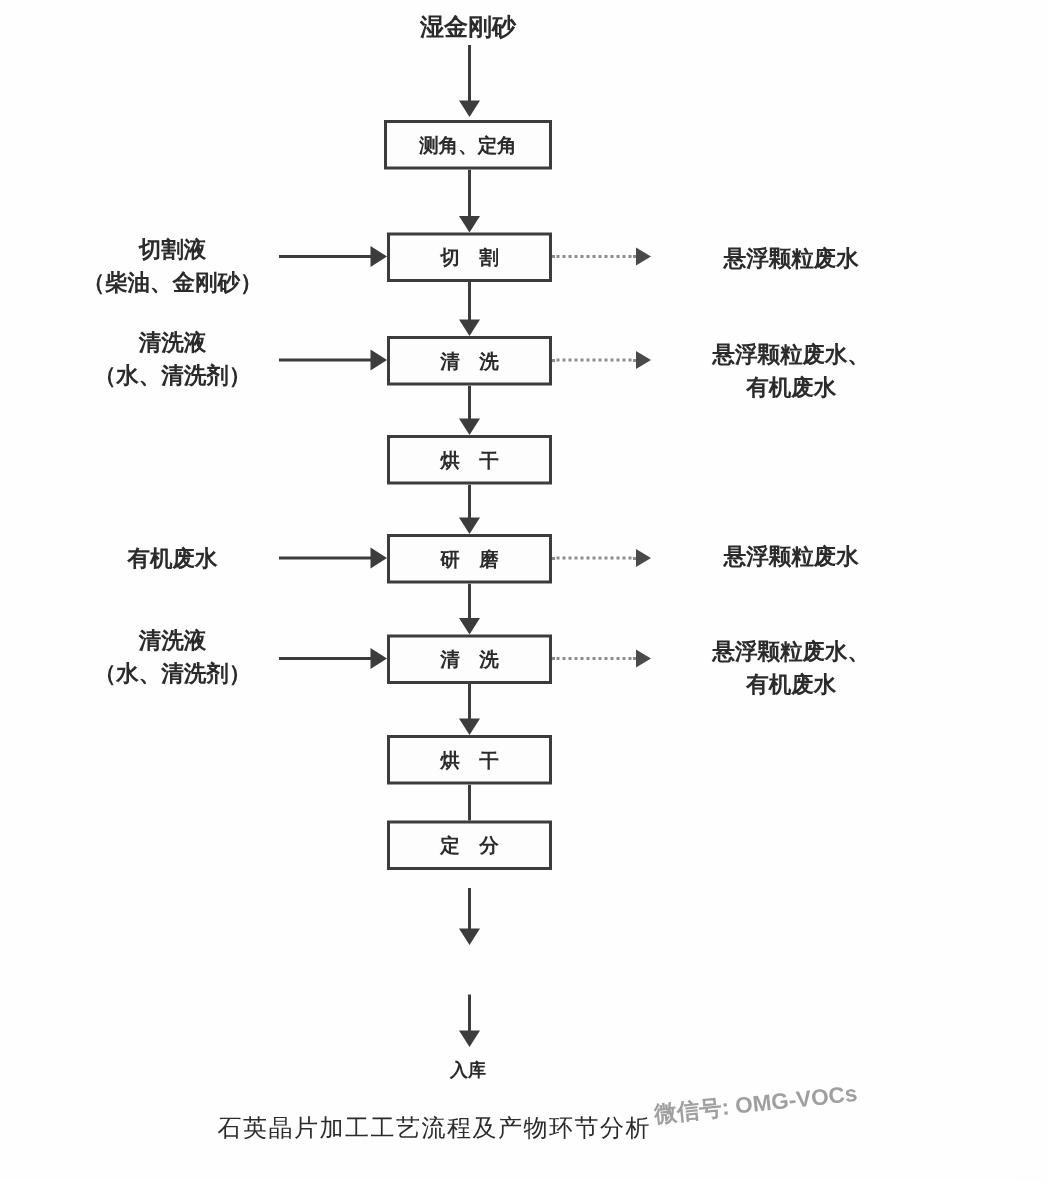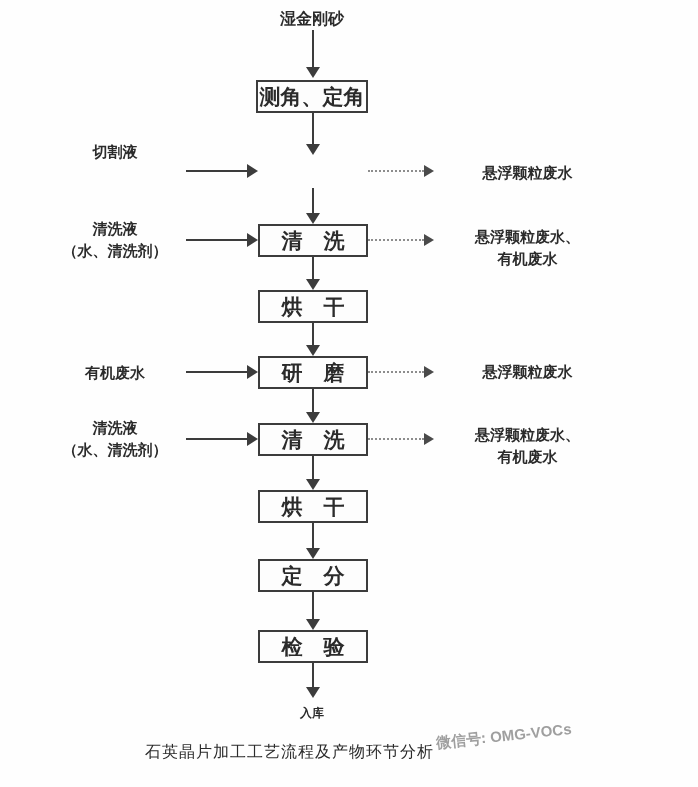--- a/index.html
+++ b/index.html
@@ -17,21 +17,21 @@
     box-sizing: border-box;
     left: 258px;
     width: 110px;
     height: 33px;
     border: 2px solid #3c3c3c;
     background: #fdfdfd;
     display: flex;
     align-items: center;
     justify-content: center;
     font-weight: bold;
-    font-size: 21px;
+    font-size: 13px;
     white-space: nowrap;
   }
   .txt {
     position: absolute;
     font-weight: bold;
     font-size: 15px;
     line-height: 22px;
     text-align: center;
     white-space: nowrap;
   }
@@ -97,30 +97,31 @@
   <div class="varrow" style="top:188px; height:36px;"></div>
   <div class="varrow" style="top:257px; height:33px;"></div>
   <div class="varrow" style="top:323px; height:33px;"></div>
   <div class="varrow" style="top:389px; height:34px;"></div>
   <div class="varrow" style="top:456px; height:34px;"></div>
   <div class="varrow" style="top:523px; height:36px;"></div>
   <div class="varrow" style="top:592px; height:38px;"></div>
   <div class="varrow" style="top:663px; height:35px;"></div>
 
   <div class="node" style="top:80px;  left:256px; width:112px;">测角、定角</div>
+  <div class="node" style="top:155px;">切　割</div>
   <div class="node" style="top:224px;">清　洗</div>
   <div class="node" style="top:290px;">烘　干</div>
   <div class="node" style="top:356px;font-family:Liberation Serif, serif;">研　磨</div>
   <div class="node" style="top:423px;">清　洗</div>
   <div class="node" style="top:490px;">烘　干</div>
-  <div class="node" style="top:559px;">定　分</div>
-  <div class="node" style="top:630px;">检　验</div>
+  <div class="node" style="top:547px;">定　分</div>
 
-  <div class="txt" style="left:30px; top:141px; width:170px;">
+  <div class="txt" style="left:30px; top:156px; width:170px;">
     <div>切割液</div>
+    <div>（柴油、金刚砂）</div>
   </div>
   <div class="txt" style="left:30px; top:218px; width:170px;">
     <div>清洗液</div>
     <div>（水、清洗剂）</div>
   </div>
   <div class="txt" style="left:30px; top:362px; width:170px;">
     <div>有机废水</div>
     <div></div>
   </div>
   <div class="txt" style="left:30px; top:417px; width:170px;">

